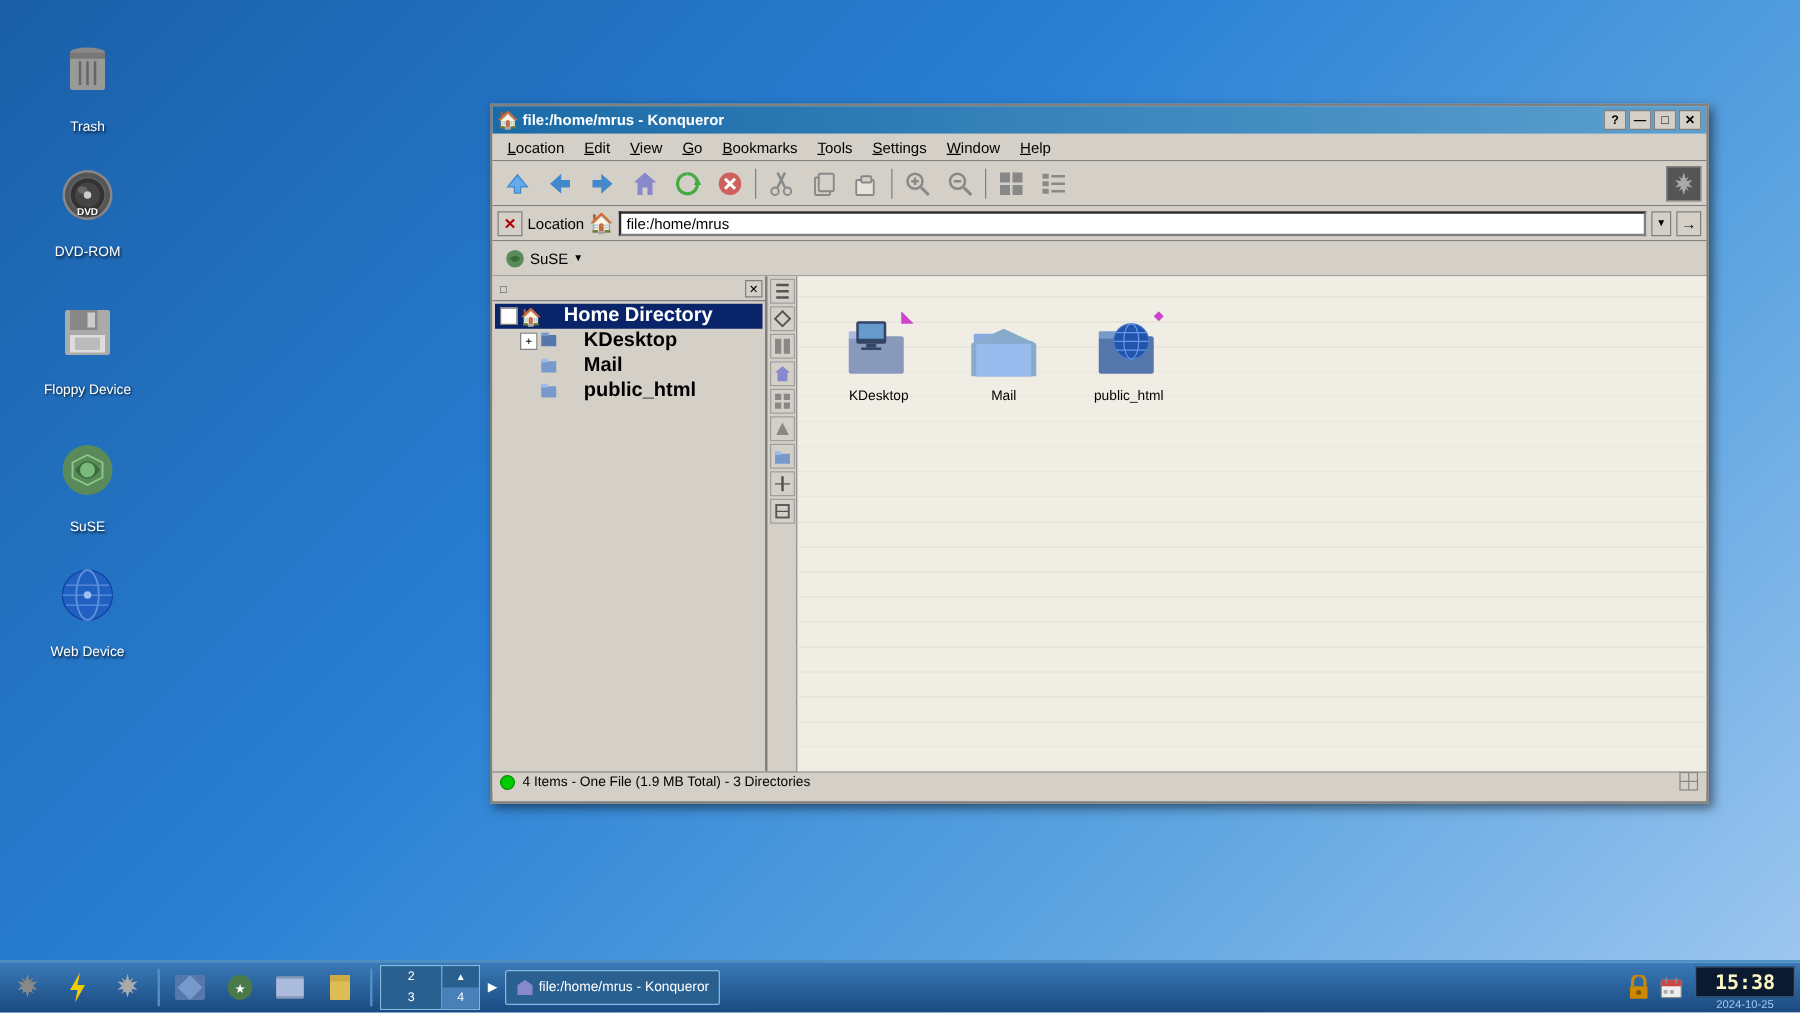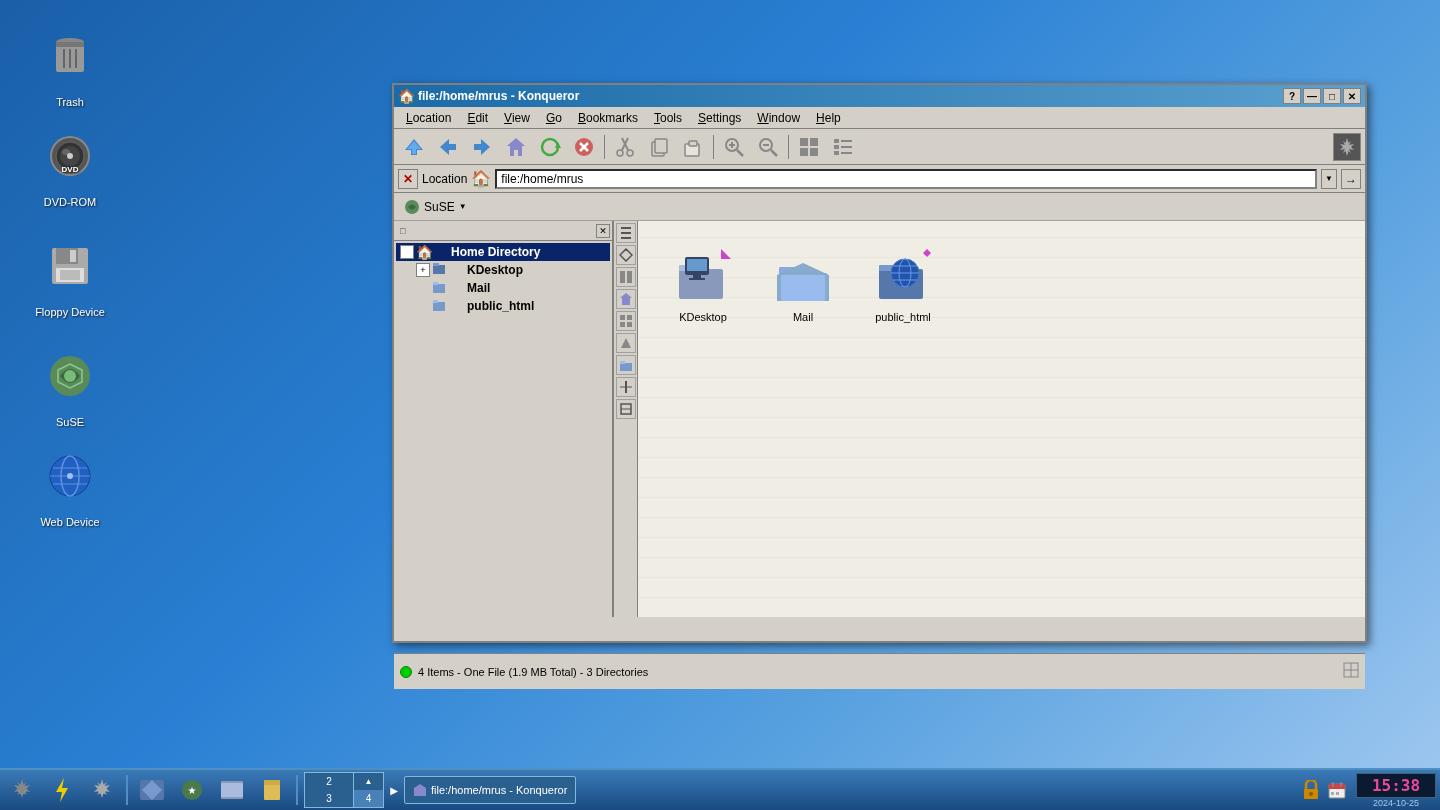--- a/index.html
+++ b/index.html
@@ -277,21 +277,21 @@
       flex-shrink: 0;
     }
     .tree-item-icon {
       width: 16px;
       height: 16px;
       margin-right: 3px;
       font-size: 14px;
       flex-shrink: 0;
     }
     .tree-item-label {
-      font-size: 12px;
+      font-size: 16px;
       font-weight: bold;
       padding-left: 16px;
     }
     .tree-child {
       margin-left: 16px;
     }
 
     
     .side-toolbar {
       width: 24px;
@@ -352,28 +352,27 @@
     .file-item .file-name {
       font-size: 11px;
       text-align: center;
       margin-top: 2px;
       word-break: break-all;
     }
 
     
     .status-bar {
       background: #d4d0c8;
-      height: 36px;
+      height: 17px;
       border-top: 1px solid #808080;
       display: flex;
       align-items: center;
       padding: 0 6px;
       gap: 6px;
       font-size: 11px;
-      margin-top: 36px;
     }
     .status-led {
       width: 12px;
       height: 12px;
       border-radius: 50%;
       background: #00cc00;
       border: 1px solid #008800;
     }
     .status-text { flex: 1; }
     .status-icon-right {
@@ -466,21 +465,21 @@
       height: 22px;
       display: flex;
       align-items: center;
       justify-content: center;
       font-size: 16px;
       cursor: pointer;
       color: white;
     }
     .tb-clock {
       background: #0a1a30;
-      color: #ec4899;
+      color: #fef9c3;
       font-family: monospace;
       font-size: 16px;
       font-weight: bold;
       padding: 2px 8px;
       border: 1px solid #406080;
       min-width: 80px;
       text-align: center;
     }
     .tb-date {
       color: #a0c8f0;

